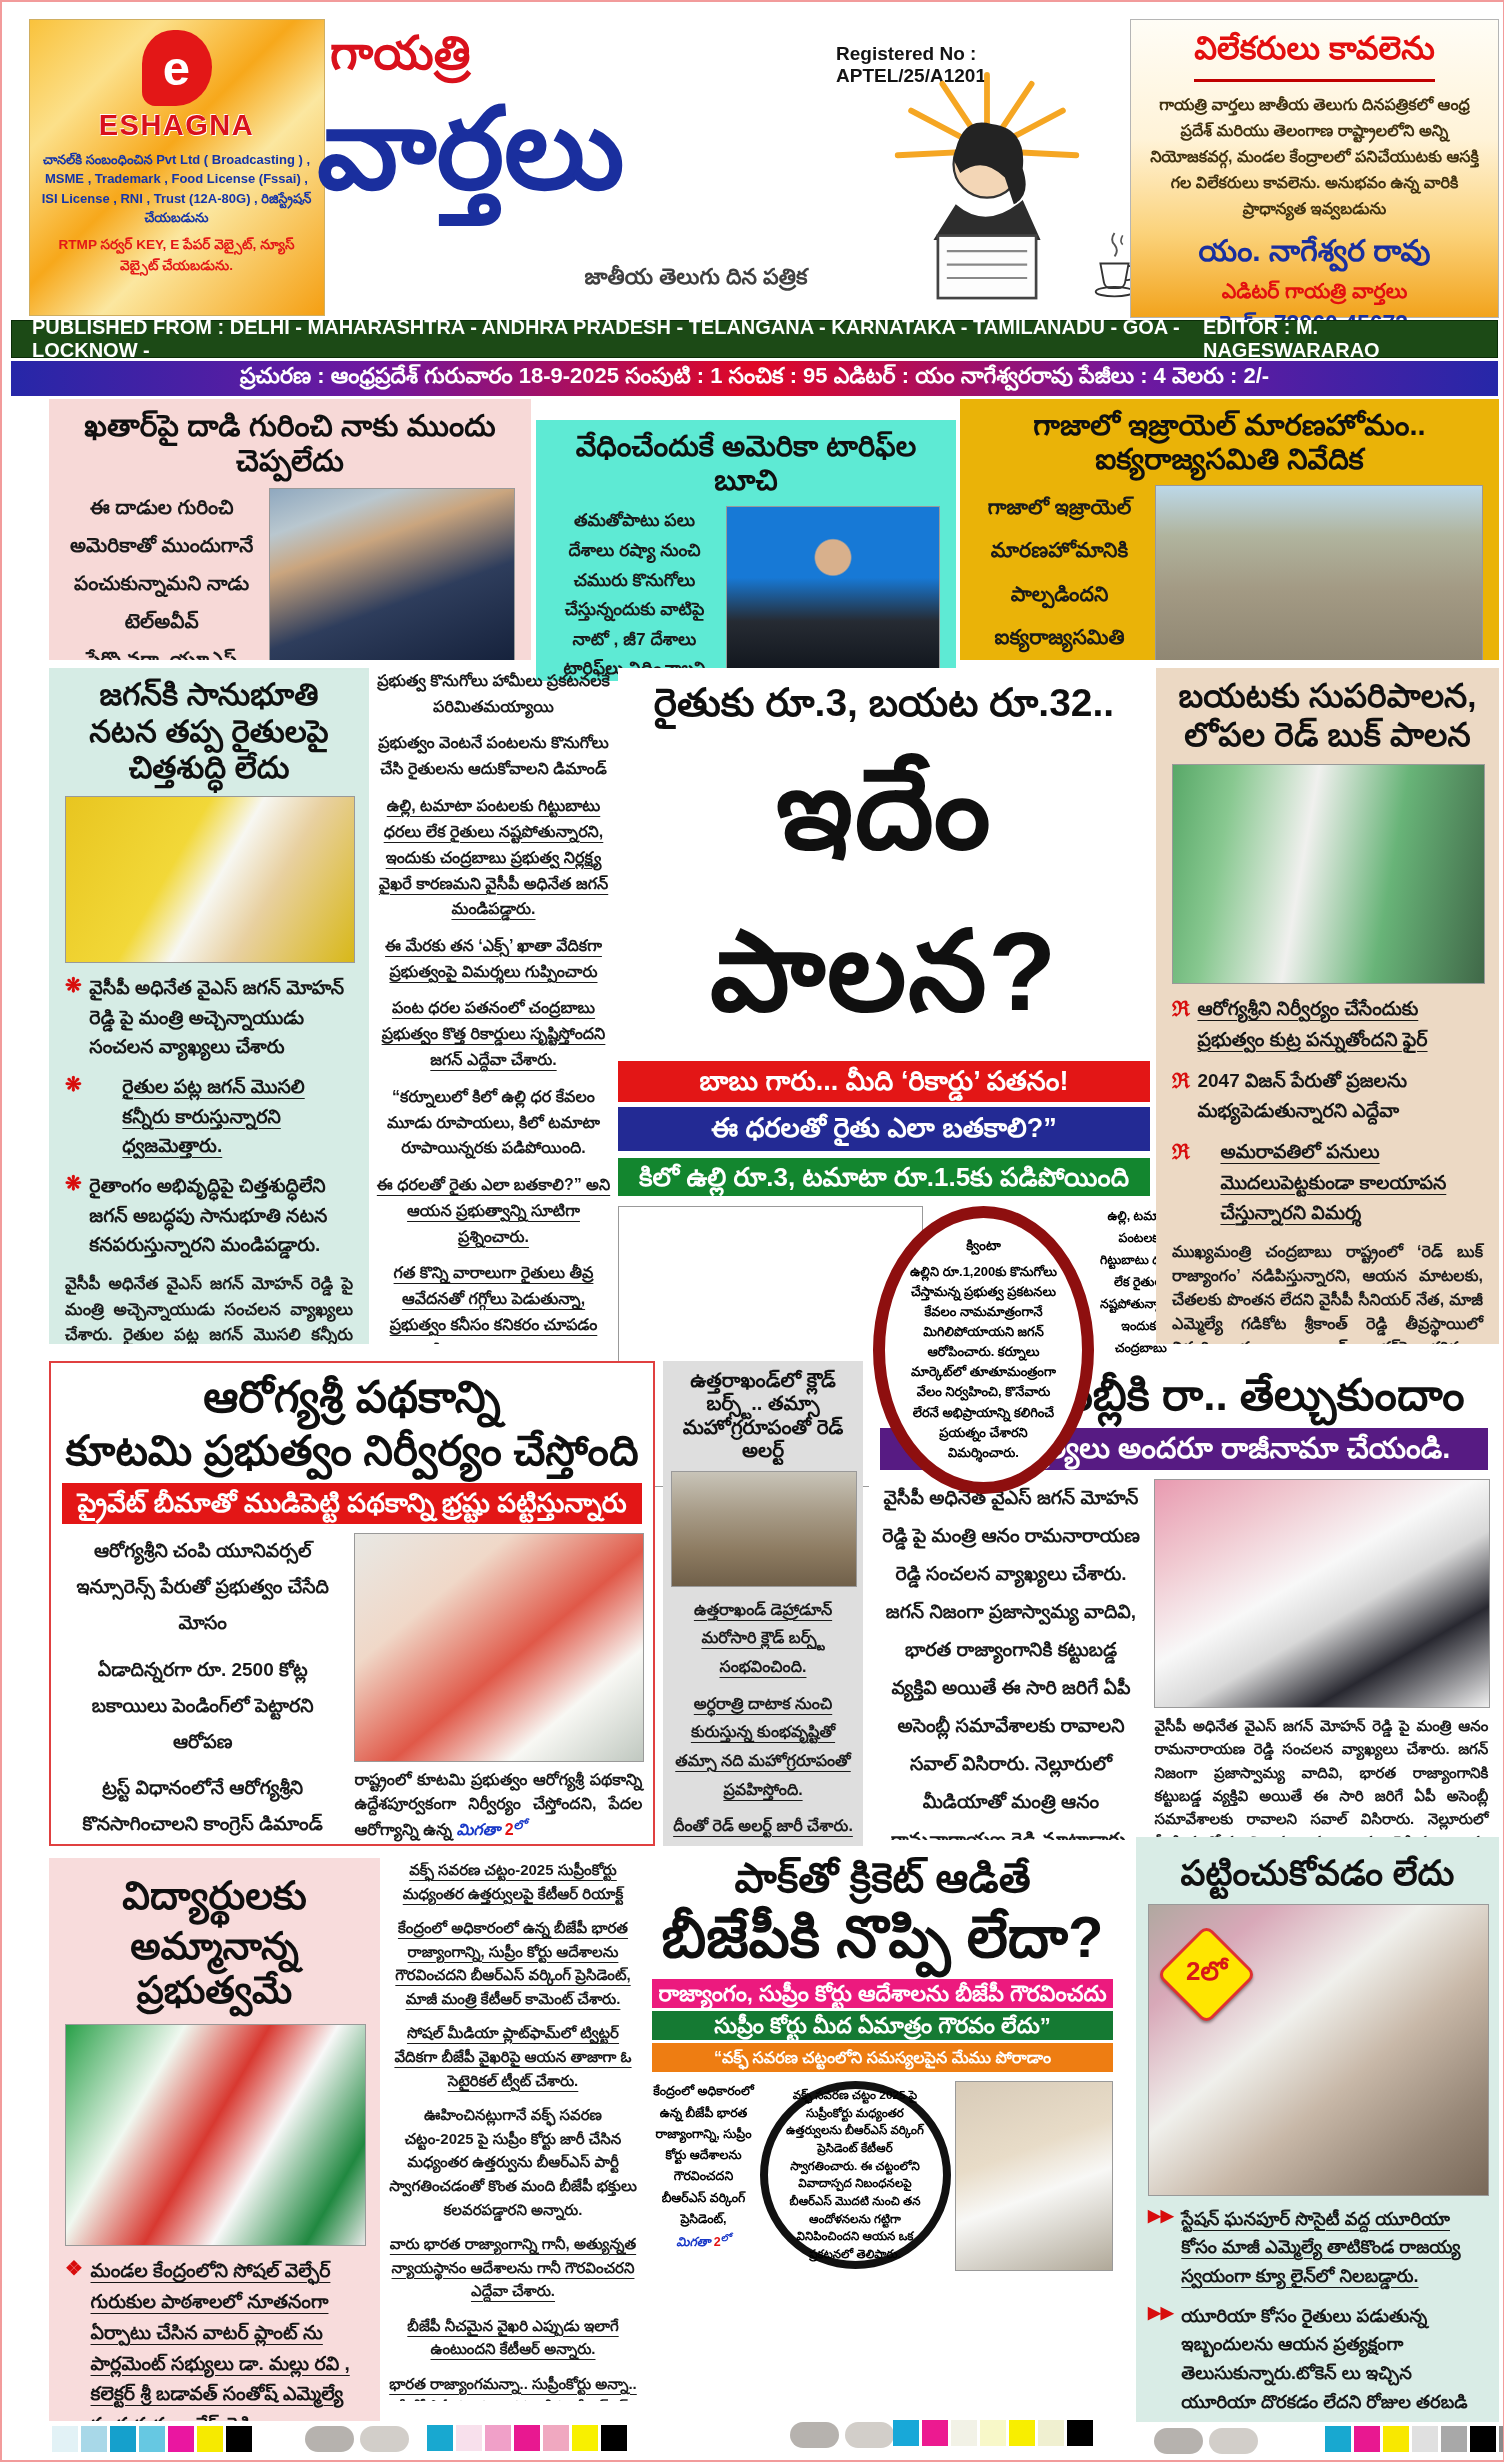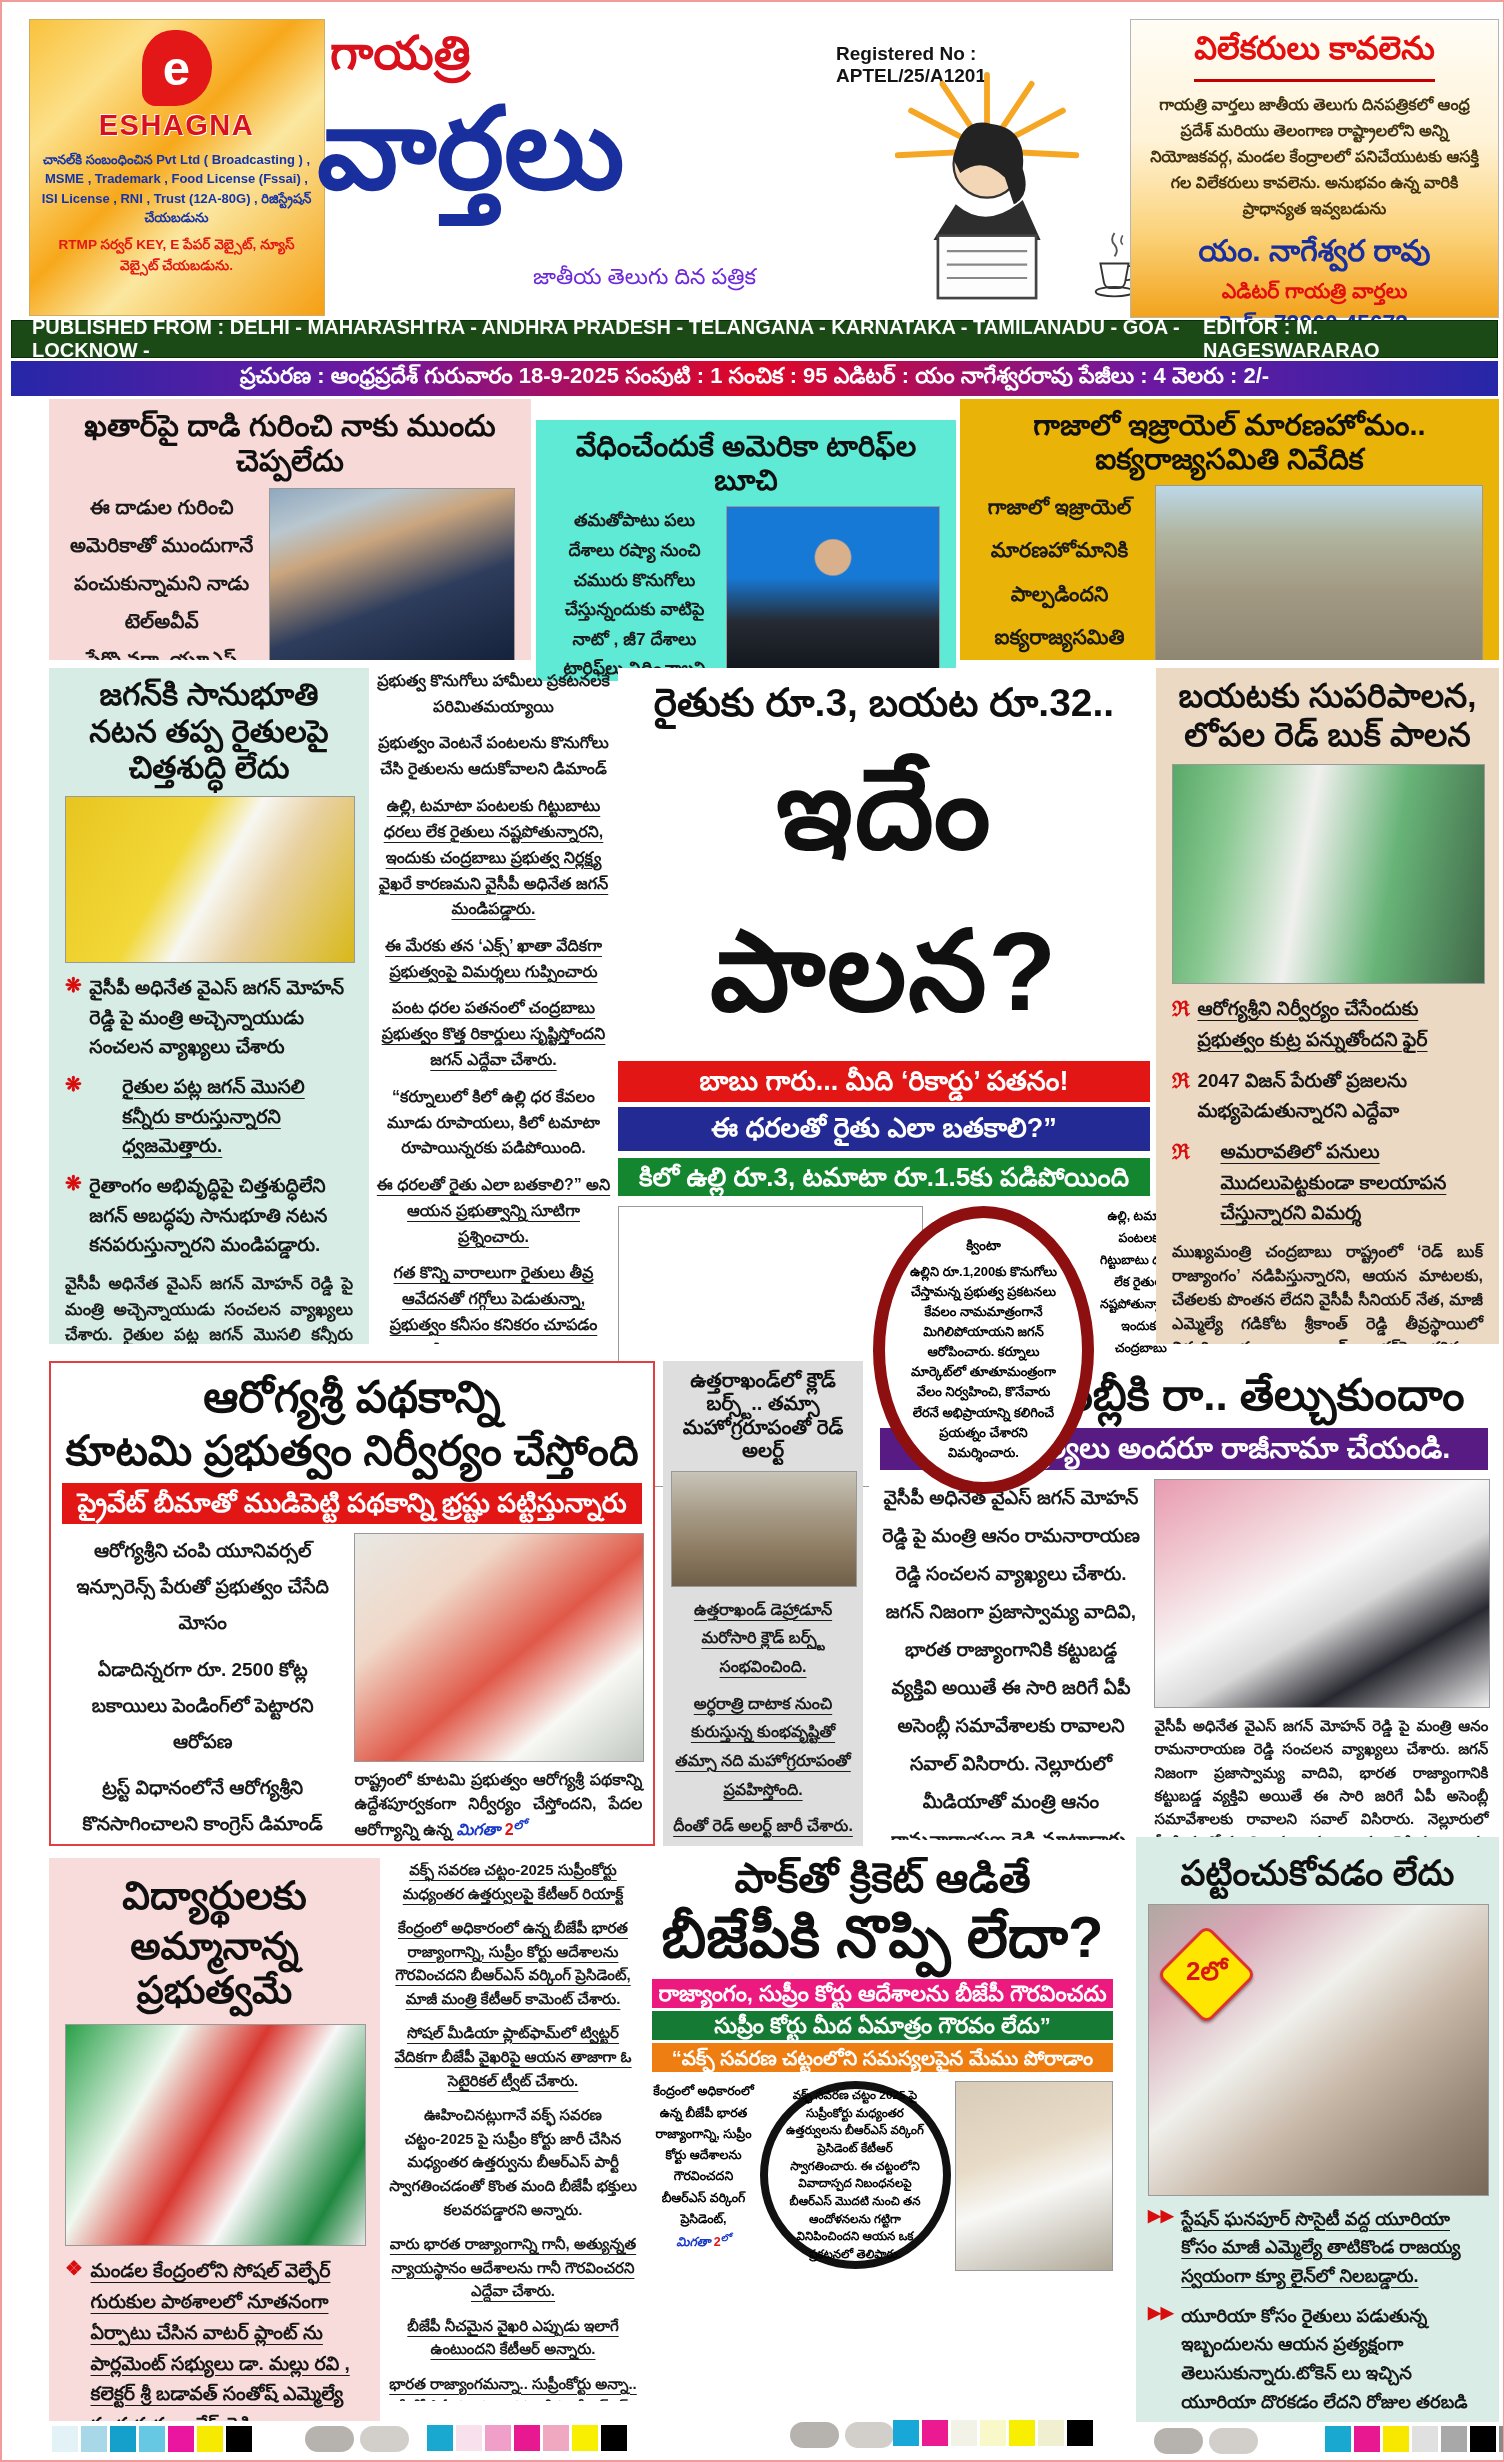--- a/index.html
+++ b/index.html
@@ -39,21 +39,21 @@
     </div>
     <div style="color:#d9111c;font-size:29px;font-weight:900;letter-spacing:1.5px;
                 text-shadow:0.8px 0.8px 0 #fff,-0.8px -0.8px 0 #fff;margin-top:3px;">ESHAGNA</div>
     <div style="color:#1534a8;font-size:13px;font-weight:800;margin-top:7.6px;line-height:1.5;">చానల్‌కి సంబంధించిన Pvt Ltd ( Broadcasting ) , MSME , Trademark , Food License (Fssai) , ISI License , RNI , Trust (12A-80G) , రిజిస్ట్రేషన్ చేయబడును</div>
     <div style="color:#e31717;font-size:13.6px;font-weight:800;margin-top:7.6px;line-height:1.5;">RTMP సర్వర్ KEY, E పేపర్ వెబ్సైట్, న్యూస్ వెబ్సైట్ చేయబడును.</div>
   </div>
 
   <div class="abs" style="left:328px;top:23px;width:258px;font-size:47px;font-weight:900;color:#d9111c;
               text-shadow:0.8px 0.8px 0 #fff;">గాయత్రి</div>
   <div class="abs" style="left:315px;top:61px;width:561px;font-size:114px;font-weight:900;color:#1a2f9e;line-height:1.5;">వార్తలు</div>
-  <div class="abs" style="left:531px;top:262px;width:326px;font-size:22px;font-weight:400;color:#6d28d9;">జాతీయ తెలుగు దిన పత్రిక</div>
+  <div class="abs" style="left:531px;top:262px;width:326px;font-size:22px;font-weight:700;color:#404040;text-align:center;">జాతీయ తెలుగు దిన పత్రిక</div>
   <div class="abs" style="left:834px;top:41px;width:281px;font-size:19px;font-weight:800;color:#141414;">Registered No : APTEL/25/A1201</div>
 
   <div class="abs" style="left:873px;top:64px;width:224px;height:241px;">
     <svg width="224" height="241" viewBox="0 0 100 108">
       <g stroke="#f5a623" stroke-width="2.6" stroke-linecap="round">
         <line x1="50" y1="38" x2="50" y2="4"></line>
           <line x1="50" y1="38" x2="30" y2="8"></line>
         <line x1="50" y1="38" x2="70" y2="8"></line>
           <line x1="50" y1="38" x2="16" y2="20"></line>
         <line x1="50" y1="38" x2="84" y2="20"></line>
@@ -267,21 +267,21 @@
     <p class="u">వారు భారత రాజ్యాంగాన్ని గానీ, అత్యున్నత న్యాయస్థానం ఆదేశాలను గానీ గౌరవించరని ఎద్దేవా చేశారు.</p>
     <p class="u">బీజేపీ నీచమైన వైఖరి ఎప్పుడు ఇలాగే ఉంటుందని కేటీఆర్ అన్నారు.</p>
     <p class="u">భారత రాజ్యాంగమన్నా.. సుప్రీంకోర్టు అన్నా.. బీజేపీకి ఏమాత్రం గౌరవం లేదని బీఆర్ఎస్ వర్కింగ్ ప్రెసిడెంట్ కల్వకుంట్ల తారకరామారావు మండిపడ్డారు.</p>
   </div>
 
   <div class="abs" style="left:650px;top:1847px;width:461px;height:425px;background:#fff;">
     <div class="hl" style="font-size:41px;margin-top:4.5px;">పాక్‌తో క్రికెట్ ఆడితే</div>
     <div class="hl" style="font-size:58px;margin-top:1.5px;">బీజేపీకి నొప్పి లేదా?</div>
     <div class="strip" style="height:29px;background:#ec1a7e;font-size:22px;margin-top:7.6px;">రాజ్యాంగం, సుప్రీం కోర్టు ఆదేశాలను బీజేపీ గౌరవించదు</div>
     <div class="strip" style="height:29px;background:#157a33;font-size:22px;margin-top:3px;">సుప్రీం కోర్టు మీద ఏమాత్రం గౌరవం లేదు”</div>
-    <div class="strip" style="height:29px;background:#ee7d12;font-size:20px;margin-top:3px;">“వక్ఫ్ సవరణ చట్టంలోని సమస్యలపైన మేము పోరాడాం</div>
+    <div class="strip" style="height:29px;background:#ee7d12;font-size:16px;margin-top:3px;">“వక్ఫ్ సవరణ చట్టంలోని సమస్యలపైన మేము పోరాడాం</div>
     <div style="display:flex;align-items:flex-start;margin-top:9px;">
       <div style="flex:0 0 103px;font-size:12.5px;font-weight:700;text-align:center;line-height:1.7;">
         <span>కేంద్రంలో అధికారంలో ఉన్న బీజేపీ భారత రాజ్యాంగాన్ని, సుప్రీం కోర్టు ఆదేశాలను గౌరవించదని బీఆర్ఎస్ వర్కింగ్ ప్రెసిడెంట్,</span>
         <span class="cont"><span>మిగతా</span> <span class="n">2</span><span class="in">లో</span></span>
       </div>
       <div style="flex:0 0 191px;height:188px;margin:0 4.5px;background:#fff;border:8.3px solid #111;border-radius:50%;
                   display:flex;align-items:center;justify-content:center;padding:18px 15px;box-sizing:border-box;">
         <div style="font-size:11.8px;font-weight:700;text-align:center;line-height:1.5;">వక్ఫ్ సవరణ చట్టం 2025 పై సుప్రీంకోర్టు మధ్యంతర ఉత్తర్వులను బీఆర్ఎస్ వర్కింగ్ ప్రెసిడెంట్ కేటీఆర్ స్వాగతించారు. ఈ చట్టంలోని వివాదాస్పద నిబంధనలపై బీఆర్ఎస్ మొదటి నుంచి తన ఆందోళనలను గట్టిగా వినిపించిందని ఆయన ఒక ప్రకటనలో తెలిపారు.</div>
       </div>
       <div class="photo" style="flex:1;height:188px;background:linear-gradient(160deg,#d8cbb8 0%,#e8dcc8 38%,#f8f8f6 58%,#b0a898 100%);"></div>

